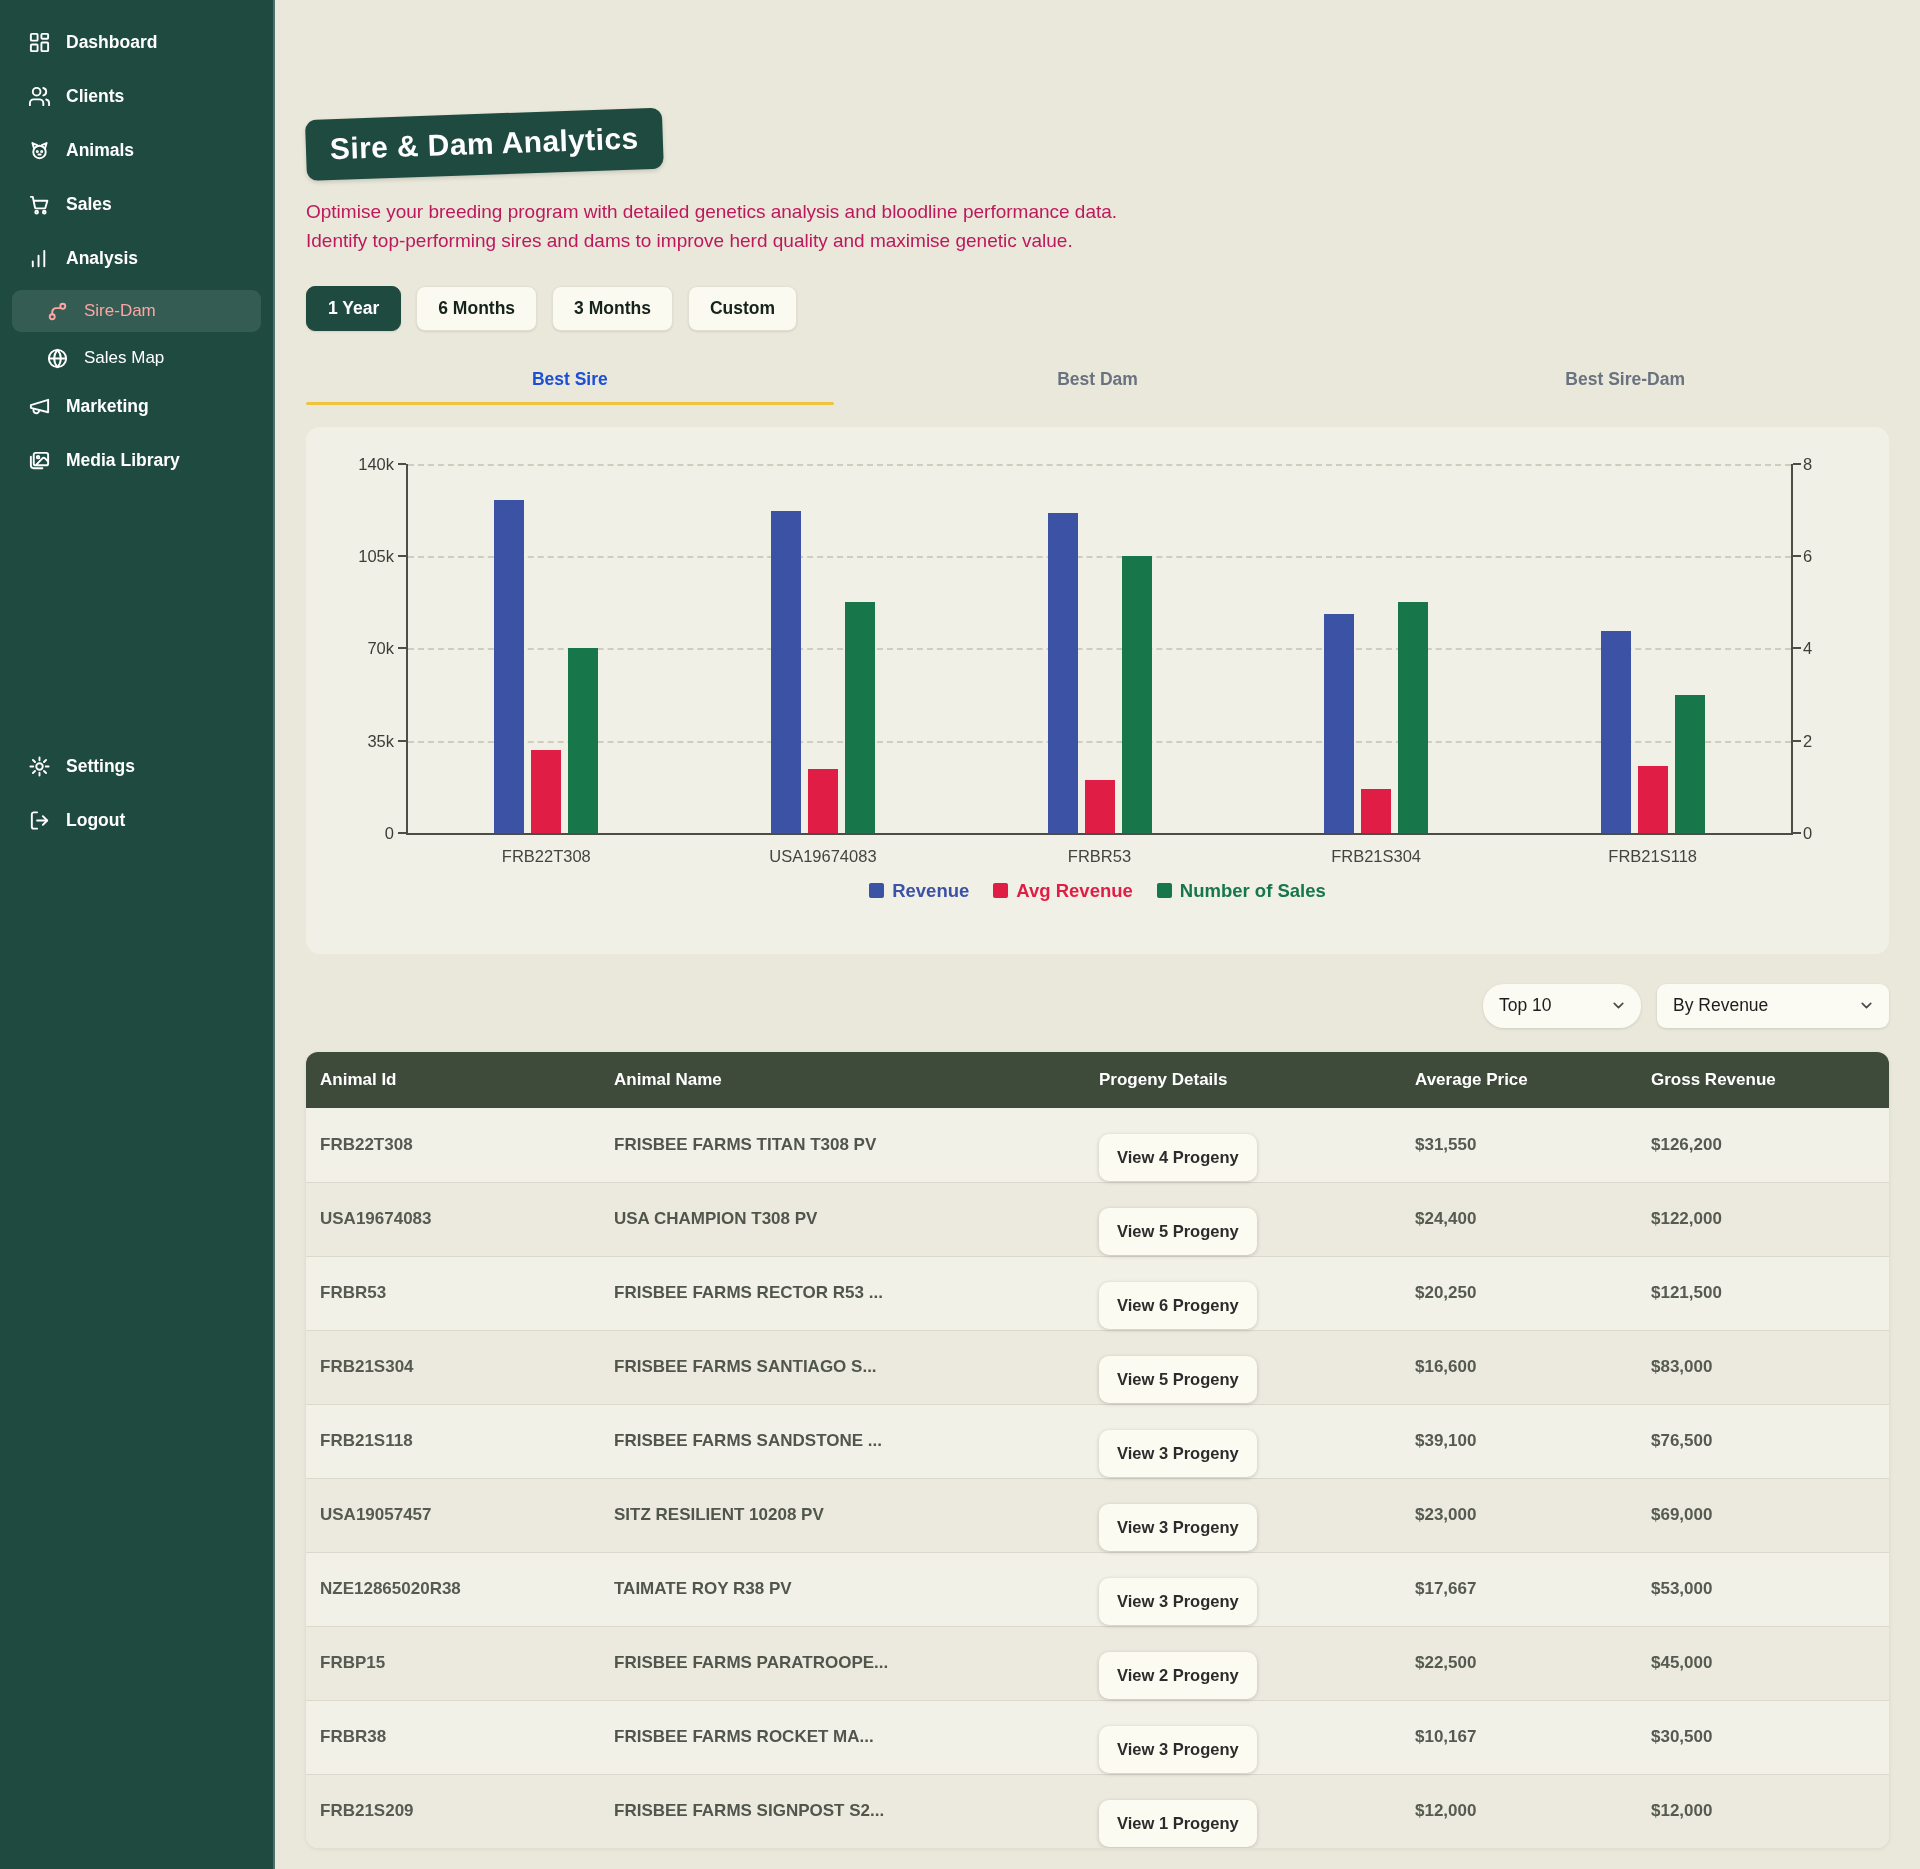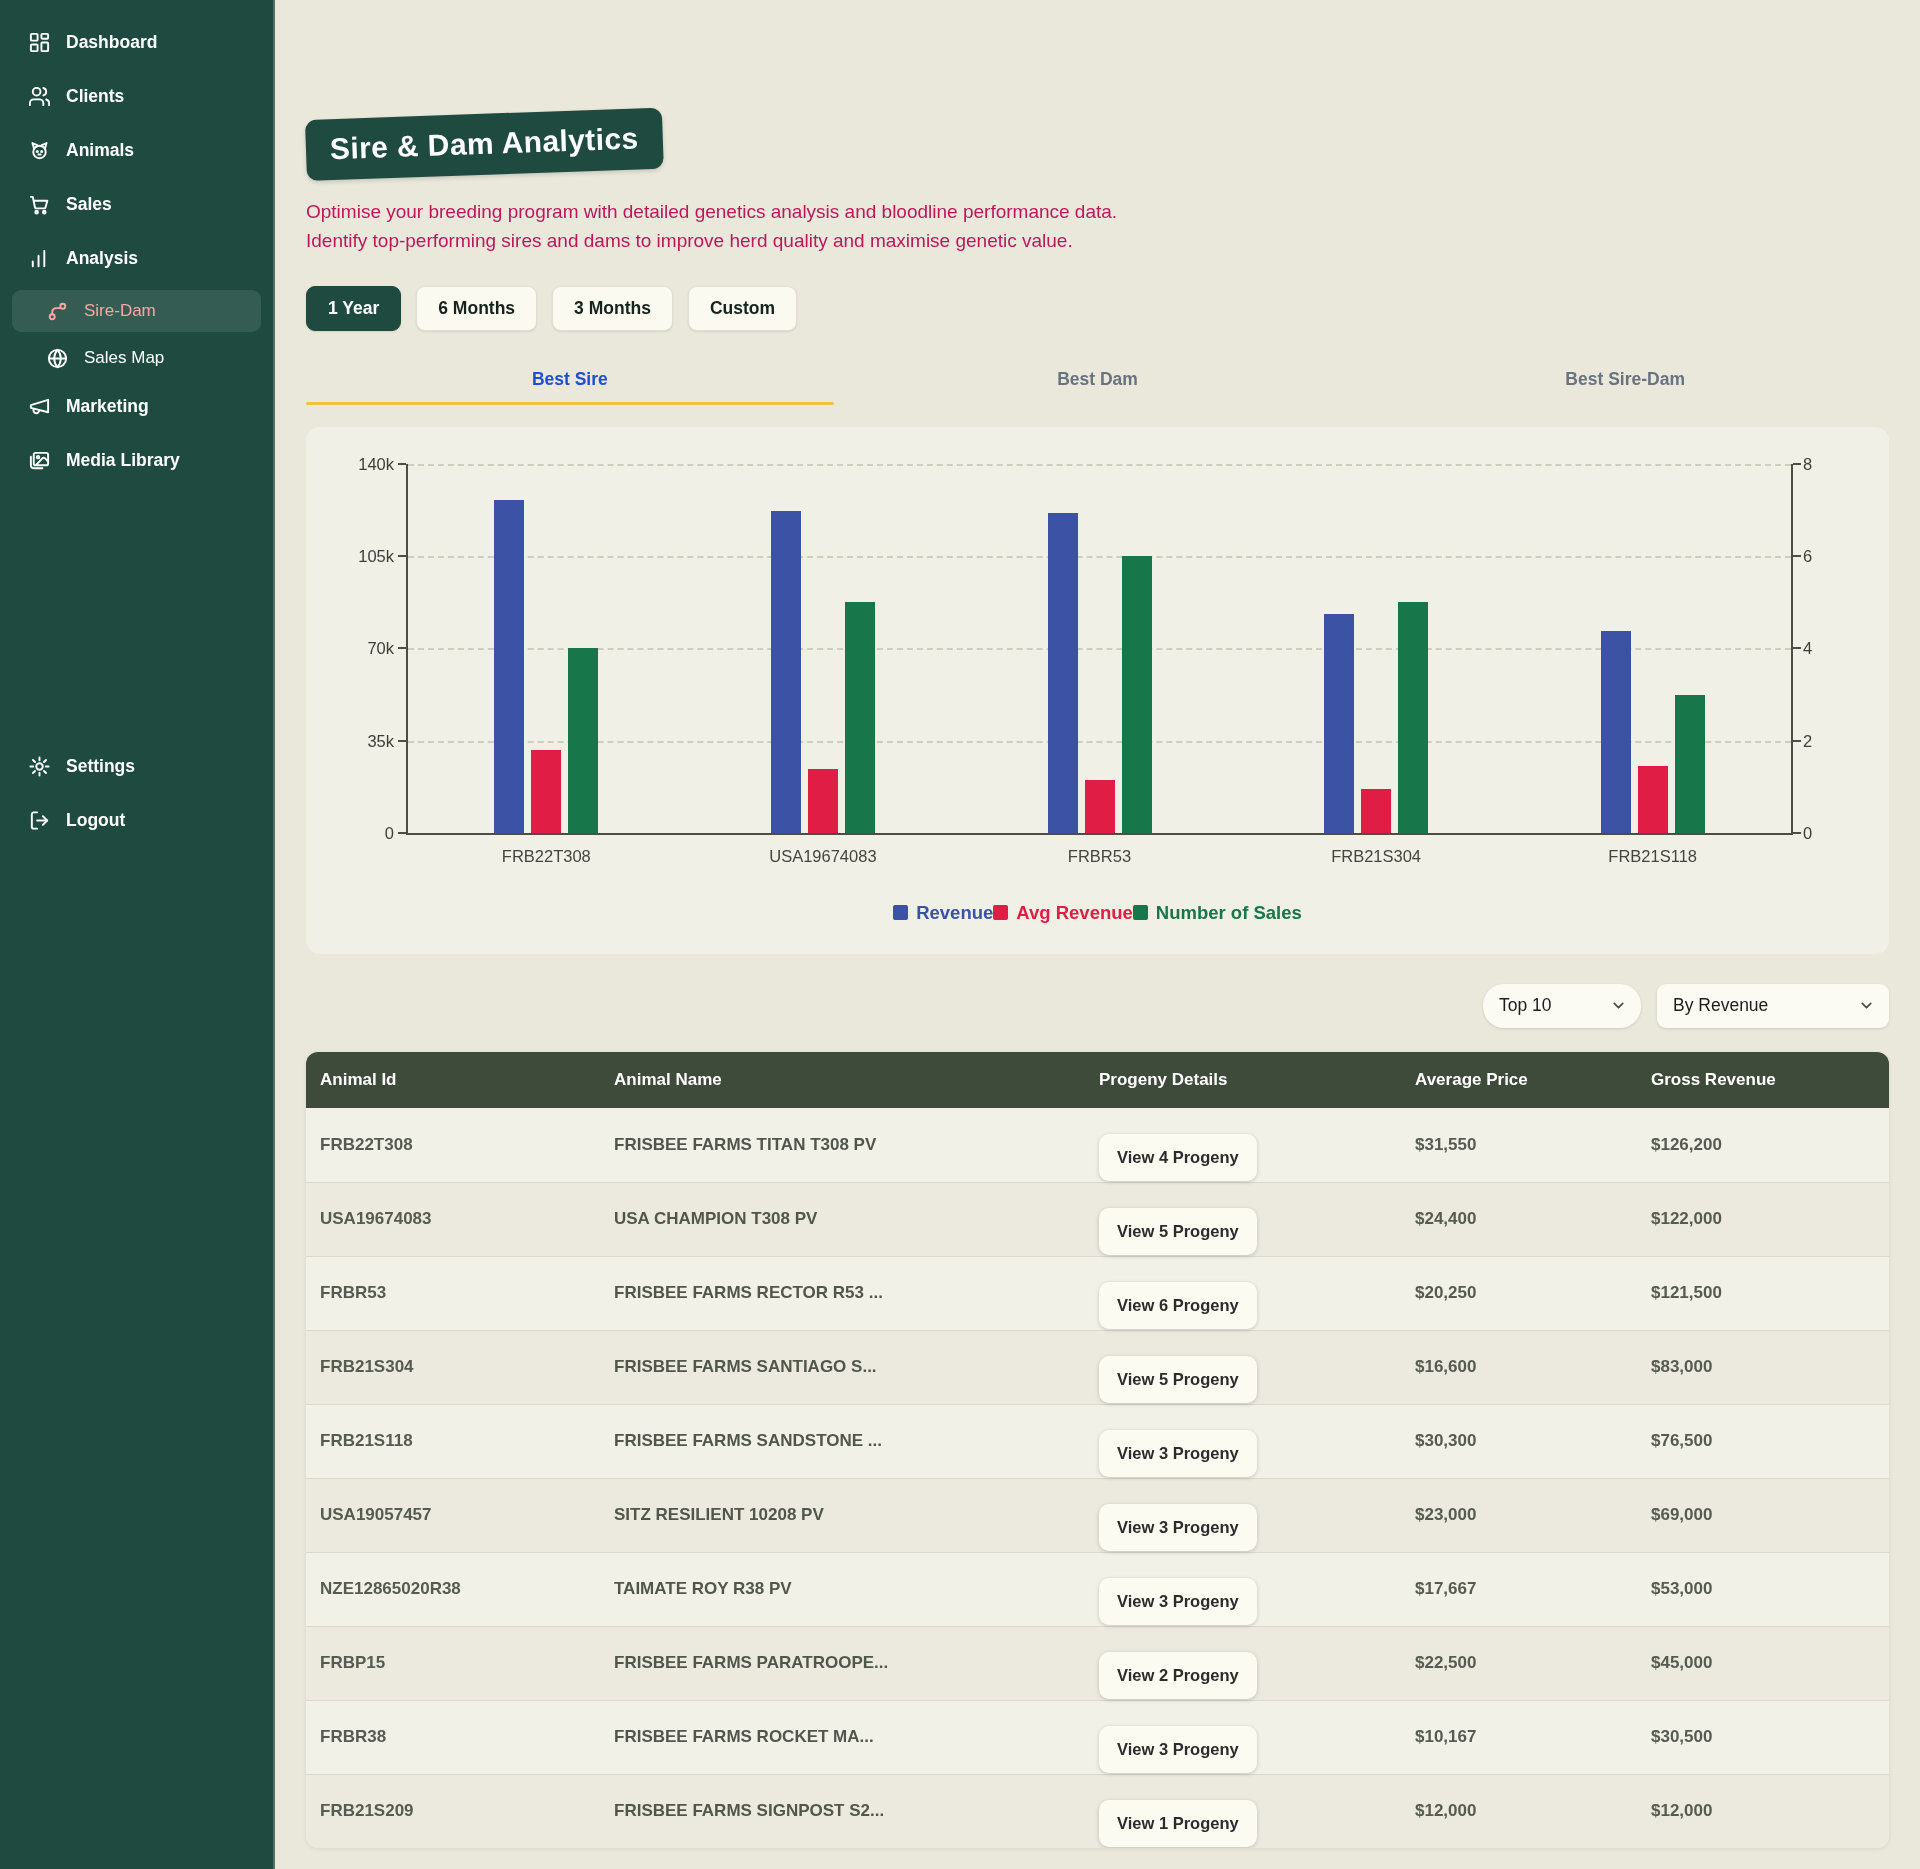--- a/index.html
+++ b/index.html
@@ -93,22 +93,22 @@
   .ytick-label.right { left:calc(100% + 12px); }
   .tickmark { position:absolute; width:8px; height:2px; background:#4d4d47; transform:translateY(-50%); }
   .tickmark.left { left:-10px; }
   .tickmark.right { right:-10px; }
   .bar { position:absolute; bottom:0; width:30px; }
   .cat-label {
     position:absolute; top:calc(100% + 14px); width:200px;
     text-align:center; font-size:16.5px; color:#45453f;
   }
   .legend {
-    position:absolute; left:0; right:0; bottom:30px;
-    display:flex; justify-content:center; 
+    position:absolute; left:0; right:0; bottom:52px;
+    display:flex; justify-content:center; gap:24px;
     font-size:18.5px; font-weight:bold;
   }
   .legend-item { display:flex; align-items:center; gap:8px; }
   .legend-swatch { width:15px; height:15px; border-radius:2px; }
 
   
   .controls { margin-top:30px; display:flex; justify-content:flex-end; gap:16px; }
   .select {
     height:44px; background:#fcfbf3; border-radius:9px;
     display:flex; align-items:center; justify-content:space-between;
@@ -414,21 +414,21 @@
             <div>FRB21S304</div>
             <div class="cell-name">FRISBEE FARMS SANTIAGO S...</div>
             <div><button class="progeny-btn">View 5 Progeny</button></div>
             <div>$16,600</div>
             <div>$83,000</div>
           </div>
           <div class="trow">
             <div>FRB21S118</div>
             <div class="cell-name">FRISBEE FARMS SANDSTONE ...</div>
             <div><button class="progeny-btn">View 3 Progeny</button></div>
-            <div>$30,300</div>
+            <div>$39,100</div>
             <div>$76,500</div>
           </div>
           <div class="trow">
             <div>USA19057457</div>
             <div class="cell-name">SITZ RESILIENT 10208 PV</div>
             <div><button class="progeny-btn">View 3 Progeny</button></div>
             <div>$23,000</div>
             <div>$69,000</div>
           </div>
           <div class="trow">

